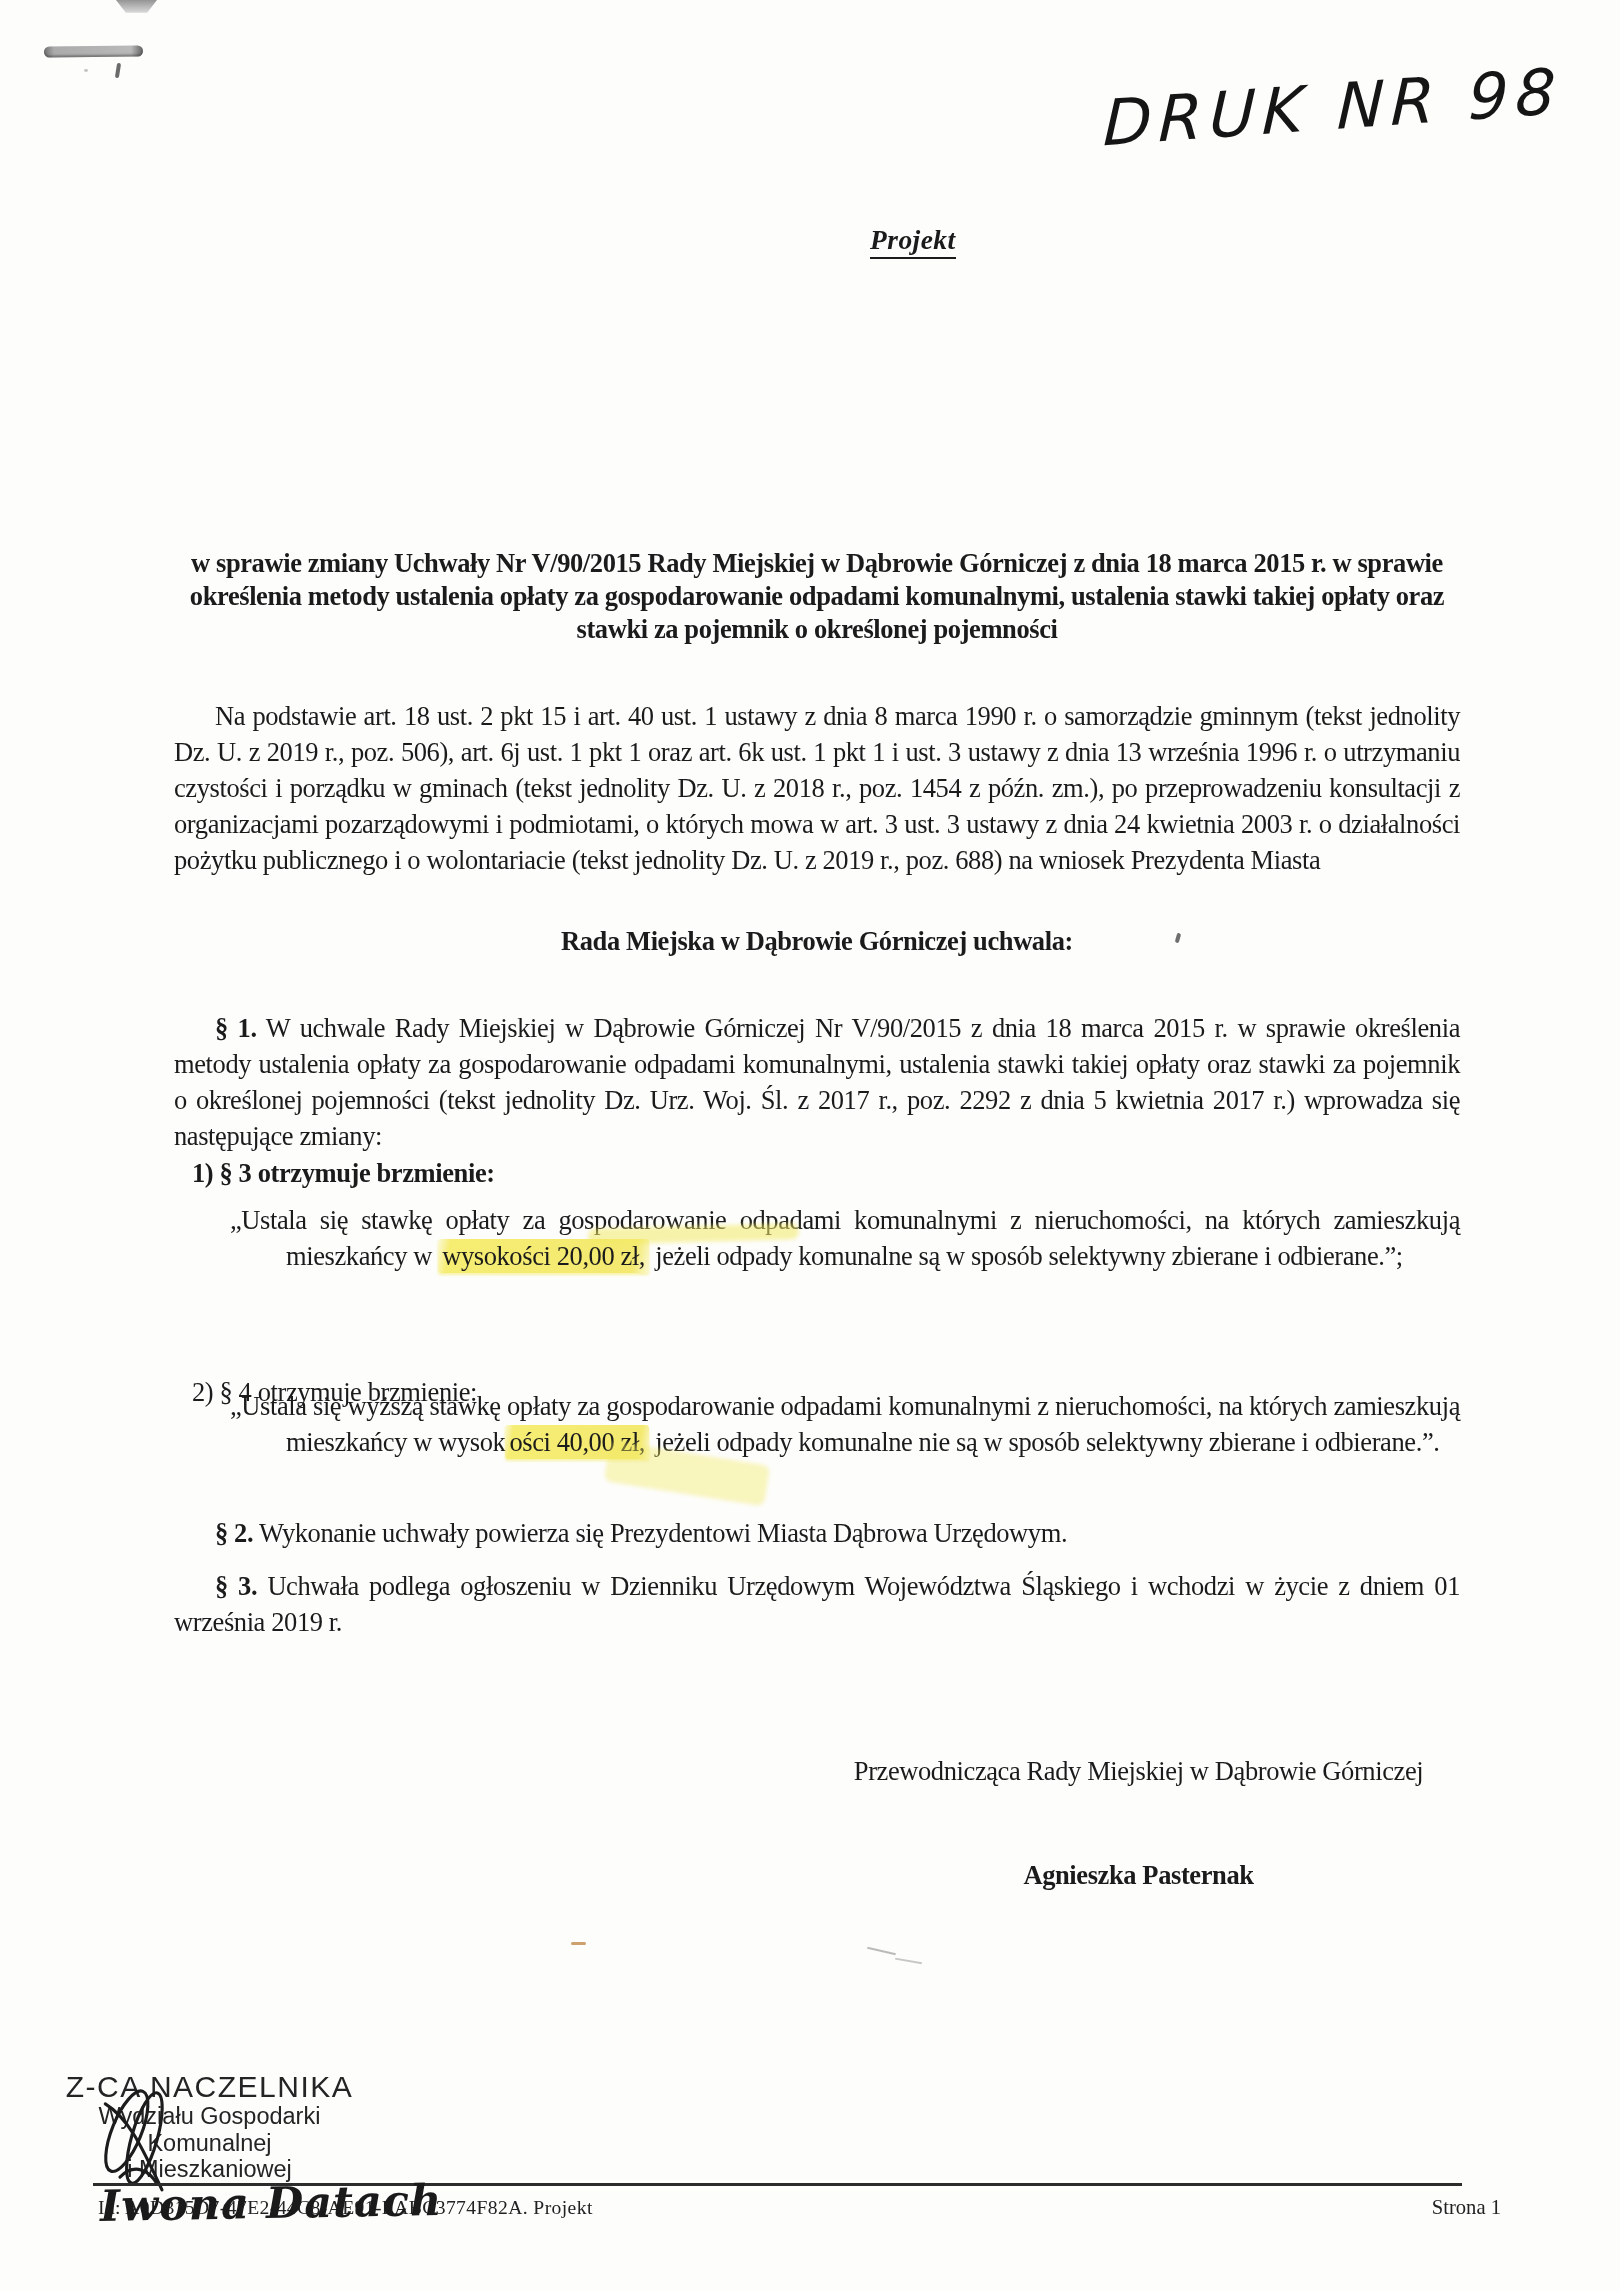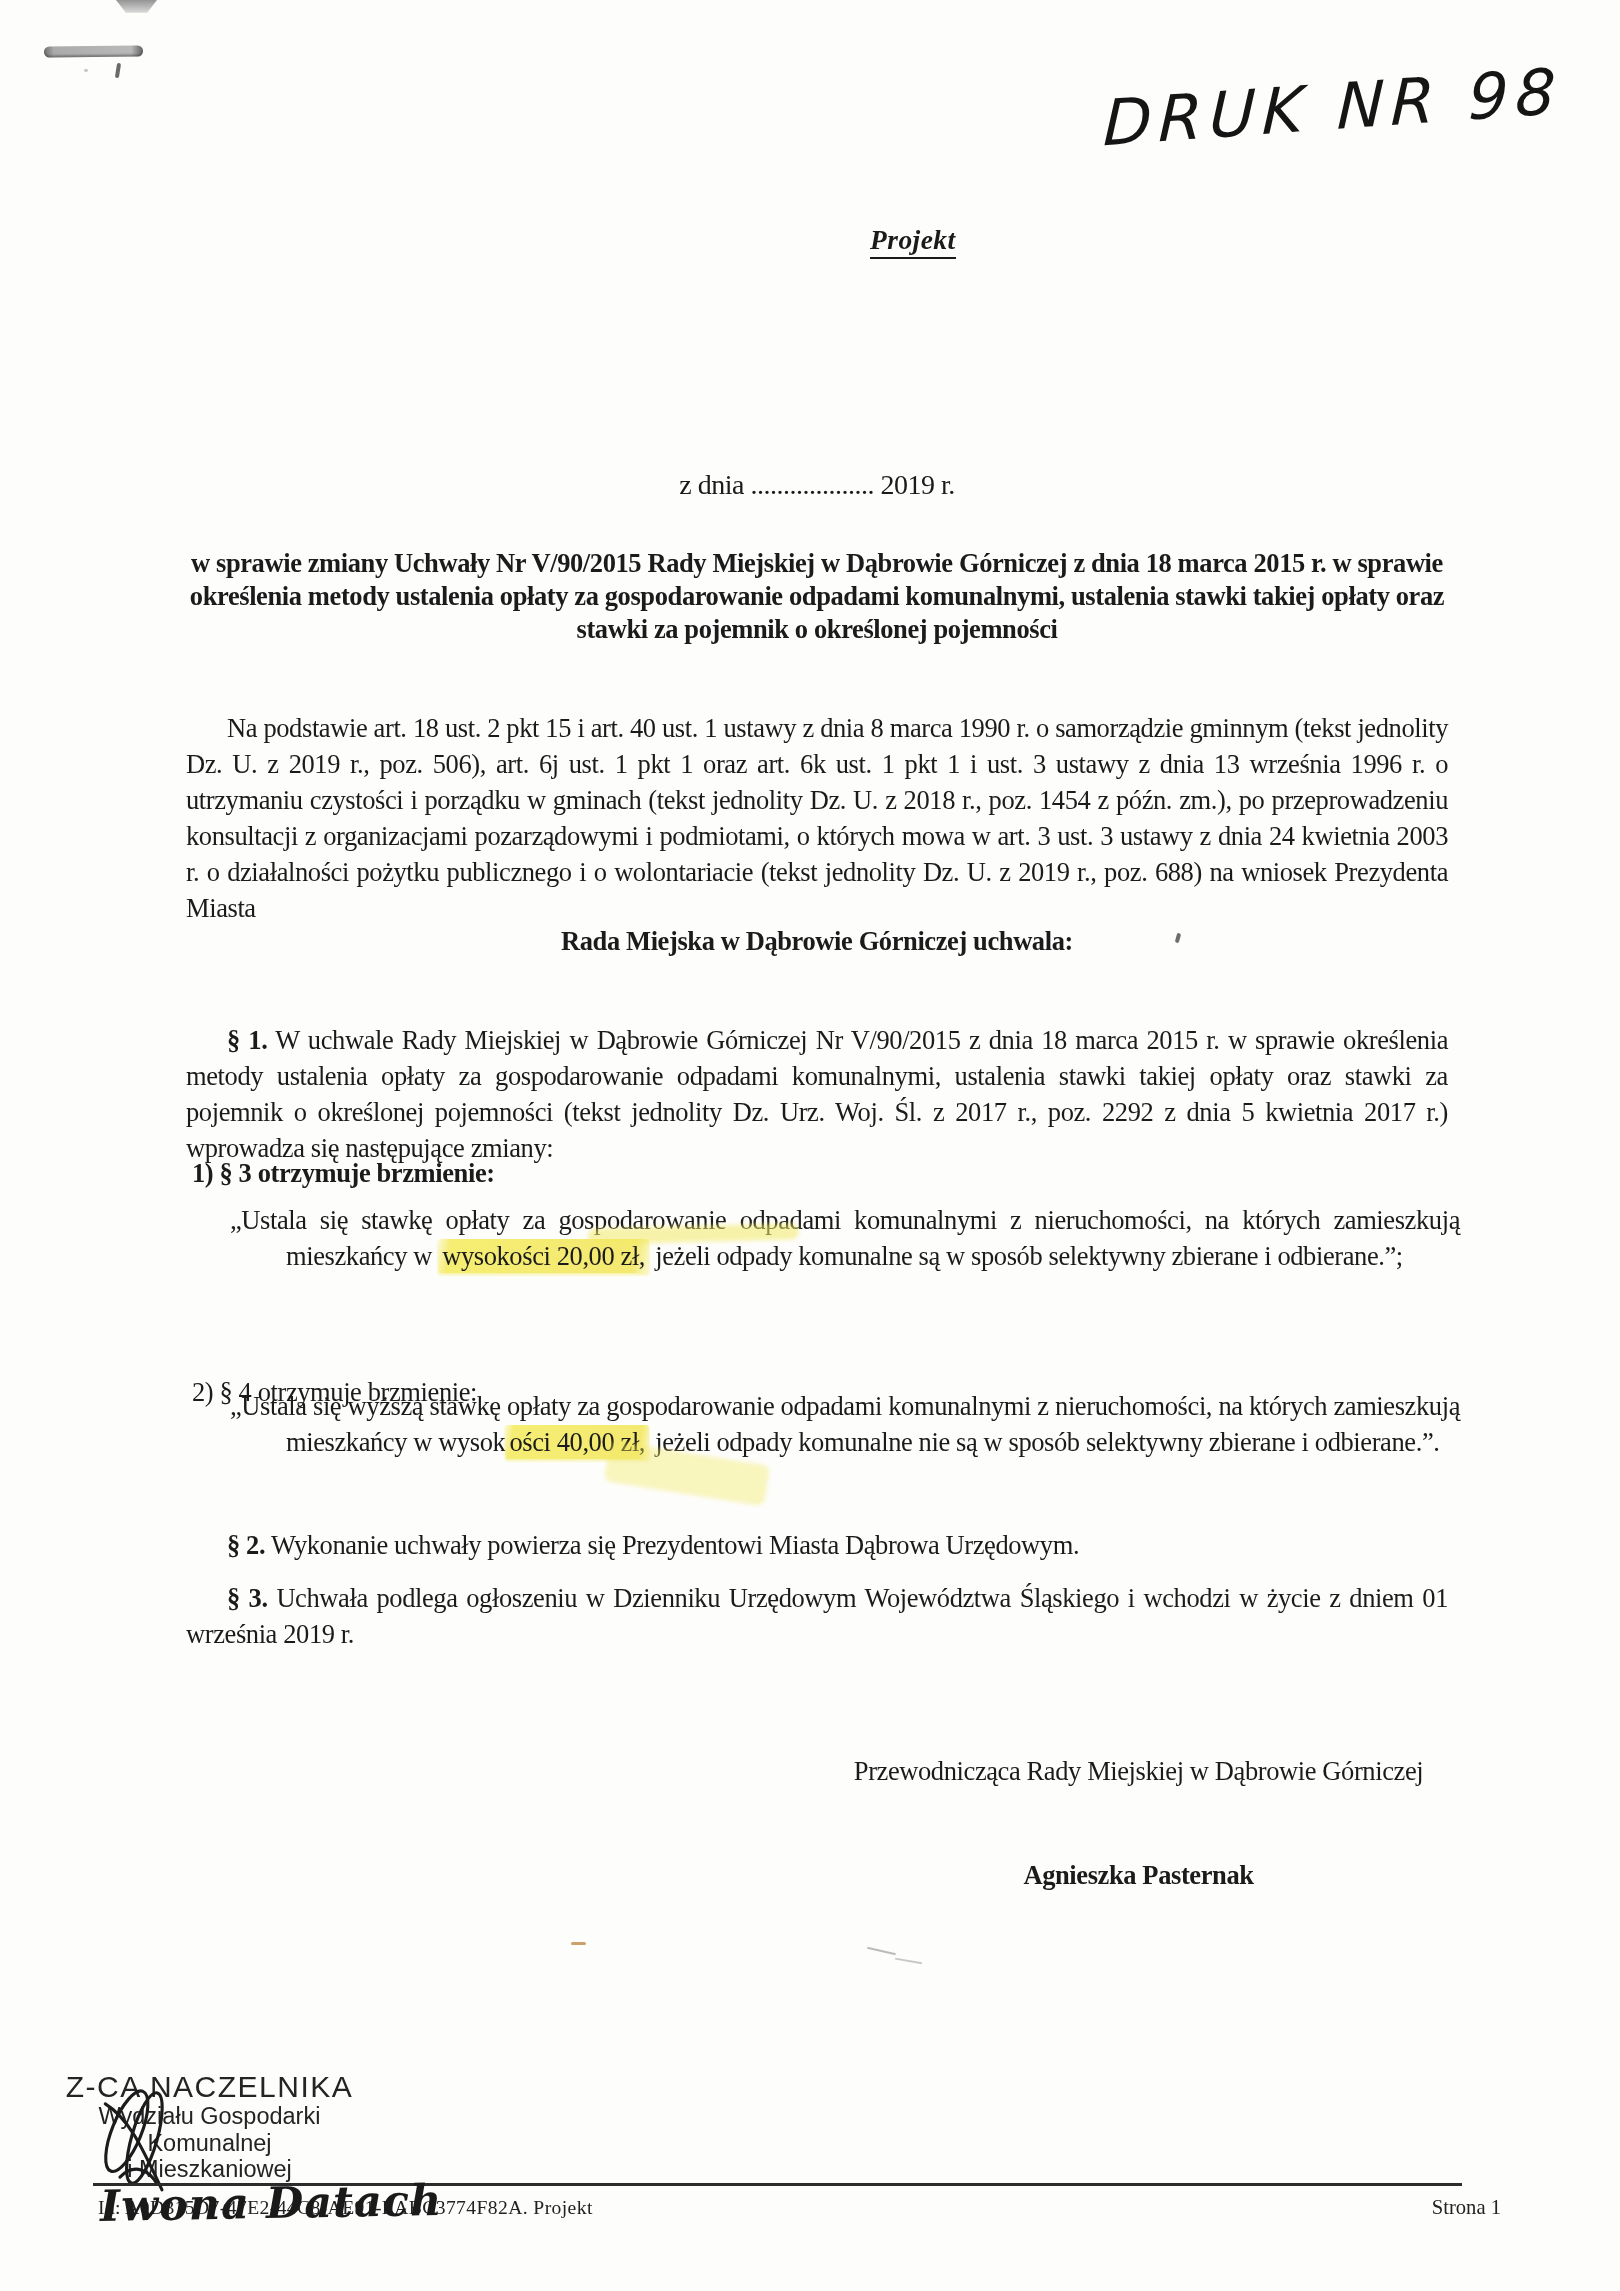--- a/index.html
+++ b/index.html
@@ -5,21 +5,21 @@
   html,body{margin:0;padding:0;background:#e8e8e8;}
   .page{
     position:relative;width:1620px;height:2292px;margin:0 auto;
     background:#fdfdfc;color:#1b1b1b;
     font-family:"Liberation Serif","DejaVu Serif",serif;
     overflow:hidden;
   }
   .body-par{
     position:absolute;left:174px;right:160px;
     font-size:26.5px;line-height:36px;letter-spacing:-0.4px;
-    text-align:justify;text-align-last:left;margin:12px;
+    text-align:justify;text-align-last:left;margin:0;
   }
   .ind{text-indent:41px;}
   .marker{font-weight:bold;}
   .quote-par{
     position:absolute;left:286px;right:160px;text-indent:-56px;
     font-size:26.5px;line-height:36px;letter-spacing:-0.4px;
     text-align:justify;text-align-last:left;margin:0;
   }
   .item-line{position:absolute;left:192px;font-size:26.5px;letter-spacing:-0.4px;}
   .centered{position:absolute;left:174px;right:160px;text-align:center;}
@@ -83,21 +83,20 @@
 
   <div class="artifact a-trapezoid"></div>
   <div class="artifact a-bar"></div>
   <div class="artifact a-jmark"></div>
   <div class="artifact a-dot"></div>
 
   <div class="druk">DRUK NR 98</div>
 
   <div class="projekt">Projekt</div>
 
-  <div class="centered date-line" style="top:469px;">z dnia ................... 2019 r.</div>
 
   <div class="centered subject" style="top:547px;">w sprawie zmiany Uchwały Nr V/90/2015 Rady Miejskiej w Dąbrowie Górniczej z dnia 18 marca 2015 r. w sprawie określenia metody ustalenia opłaty za gospodarowanie odpadami komunalnymi, ustalenia stawki takiej opłaty oraz stawki za pojemnik o określonej pojemności</div>
 
   <p class="body-par ind" style="top:698px;">Na podstawie art. 18 ust. 2 pkt 15 i art. 40 ust. 1 ustawy z dnia 8 marca 1990 r. o samorządzie gminnym (tekst jednolity Dz. U. z 2019 r., poz. 506), art. 6j ust. 1 pkt 1 oraz art. 6k ust. 1 pkt 1 i ust. 3 ustawy z dnia 13 września 1996 r. o utrzymaniu czystości i porządku w gminach (tekst jednolity Dz. U. z 2018 r., poz. 1454 z późn. zm.), po przeprowadzeniu konsultacji z organizacjami pozarządowymi i podmiotami, o których mowa w art. 3 ust. 3 ustawy z dnia 24 kwietnia 2003 r. o działalności pożytku publicznego i o wolontariacie (tekst jednolity Dz. U. z 2019 r., poz. 688) na wniosek Prezydenta Miasta</p>
 
   <div class="centered heading" style="top:926px;">Rada Miejska w Dąbrowie Górniczej uchwala:</div>
   <div class="artifact a-apostrophe"></div>
 
   <p class="body-par ind" style="top:1010px;">
     <span class="marker">§ 1.</span><span> W uchwale Rady Miejskiej w Dąbrowie Górniczej Nr V/90/2015 z dnia 18 marca 2015 r. w sprawie określenia metody ustalenia opłaty za gospodarowanie odpadami komunalnymi, ustalenia stawki takiej opłaty oraz stawki za pojemnik o określonej pojemności (tekst jednolity Dz. Urz. Woj. Śl. z 2017 r., poz. 2292 z dnia 5 kwietnia 2017 r.) wprowadza się następujące zmiany:</span>

